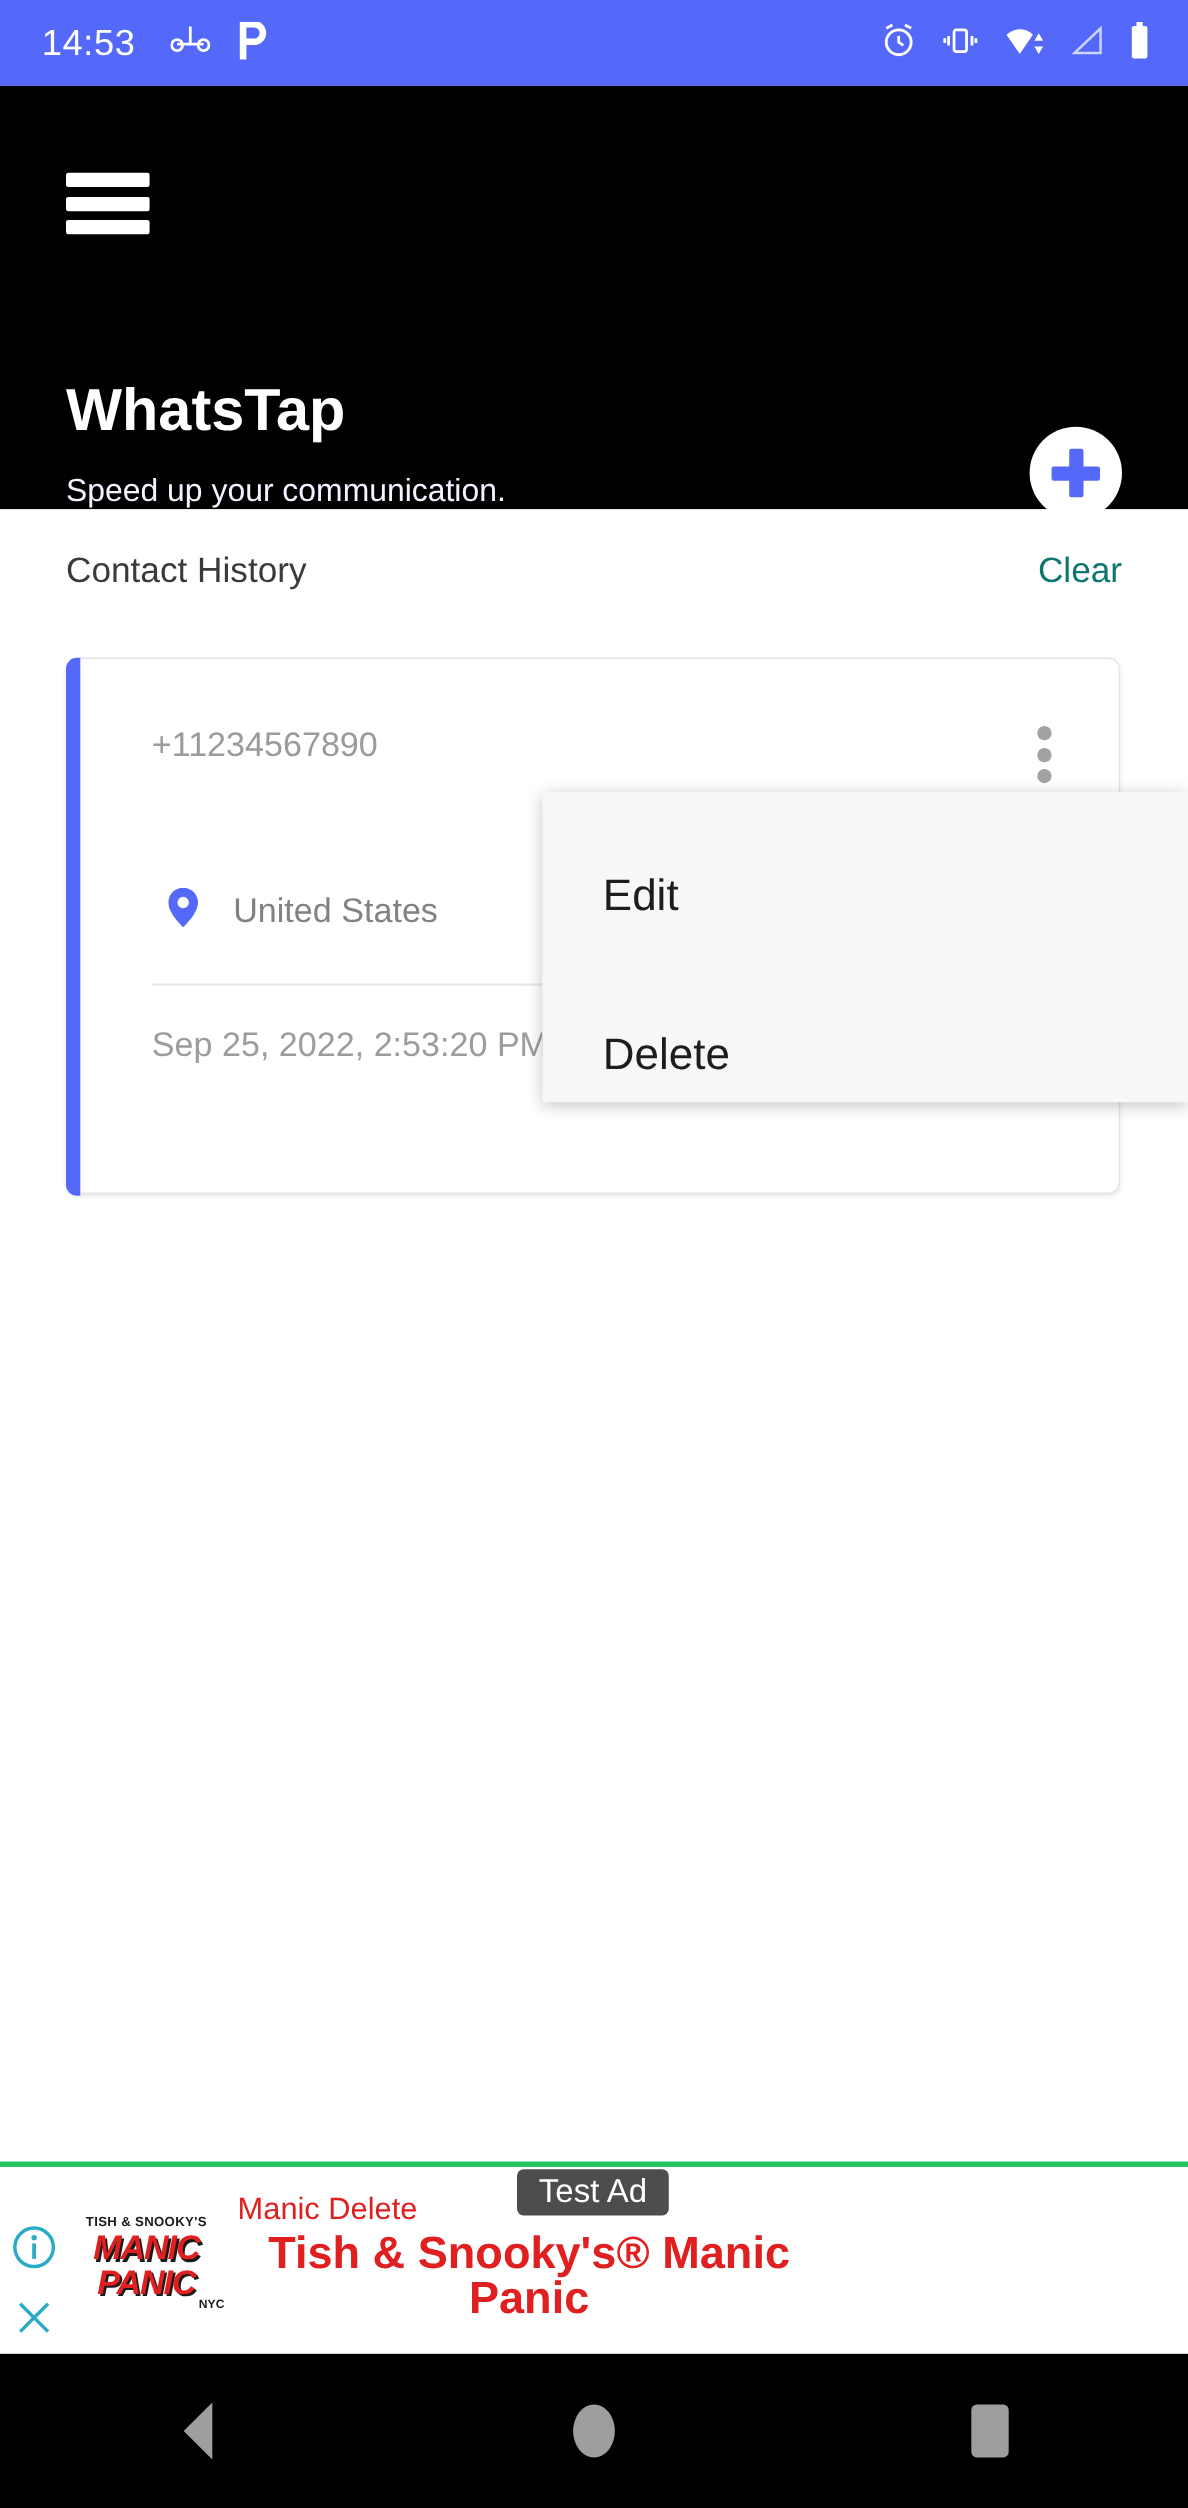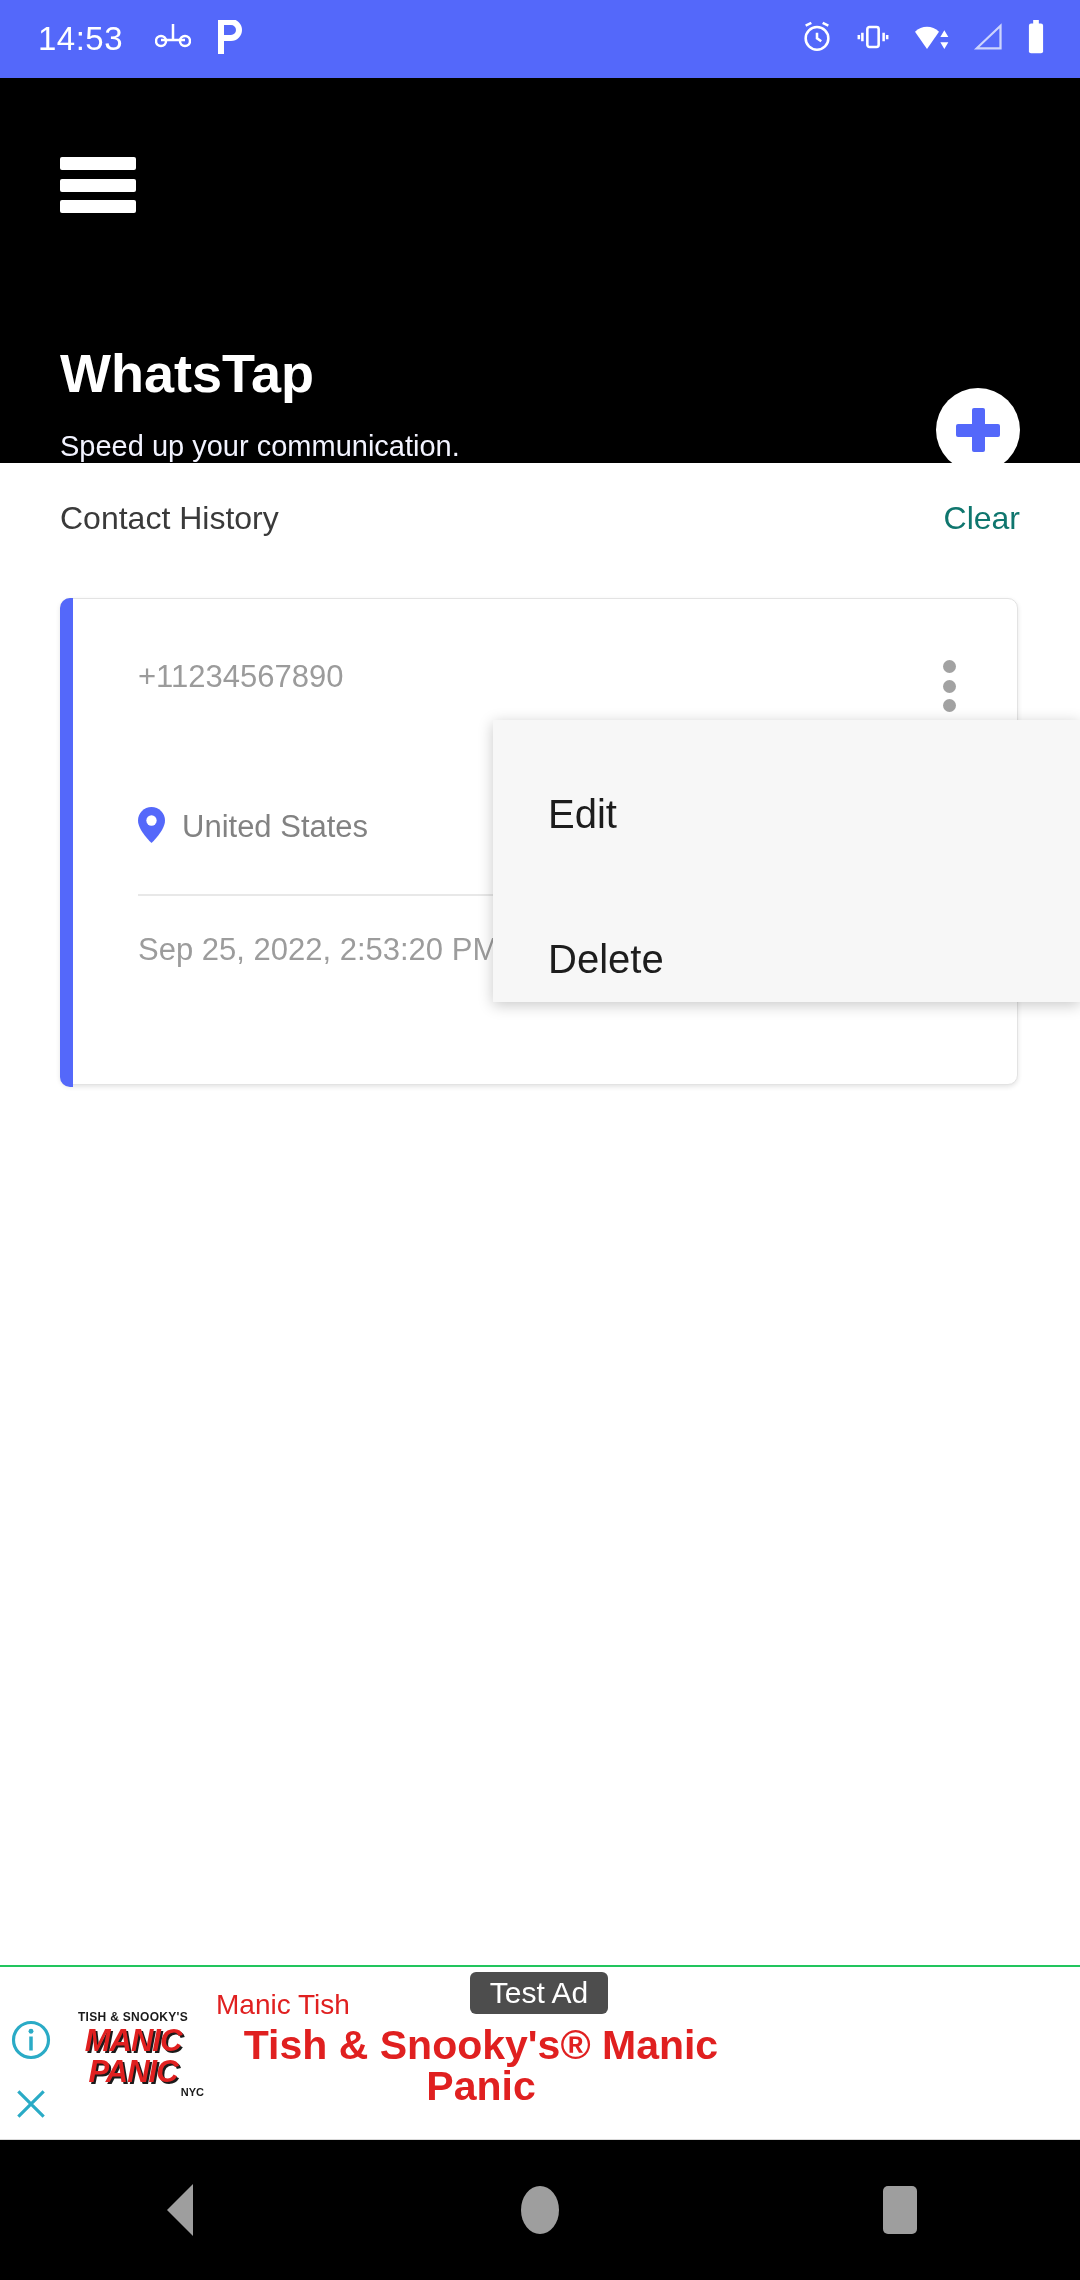--- a/index.html
+++ b/index.html
@@ -87,22 +87,22 @@
   }
   #card-phone{
     position:absolute; left:77px; top:60px;
     font-size:31px; color:#9b9b9b;
   }
   #card-name{
     position:absolute; left:75px; top:130px;
     font-size:44px; font-weight:700; color:#3c3c3c;
   }
   #card-location{
-    position:absolute; left:77px; top:208px;
-    display:flex; align-items:center; gap:17px;justify-content:space-between;
+    position:absolute; left:92px; top:208px;
+    display:flex; align-items:center; gap:32px;justify-content:space-between;
   }
   #card-location .loc-label{ font-size:31px; color:#828282; }
   #card-divider{
     position:absolute; left:77px; top:295px; width:810px; height:2px;
     background:#e8e8e8;
   }
   #card-timestamp{
     position:absolute; left:77px; top:333px;
     font-size:31px; color:#9c9c9c;
   }
@@ -133,21 +133,21 @@
     position:absolute; left:55px;
     font-size:40px; color:#1d1d1d;
   }
   #menu-item-edit{ top:72px; }
   #menu-item-delete{ top:217px; }
 
   
   #ad-banner{
     position:absolute; left:0; top:1965px; width:1080px; height:175px;
     background:#ffffff;
-    border-top:2px solid #22c55e;
+    border-top:5px solid #22c55e;
     border-bottom:1px solid #d9d9d9;
   }
   #ad-info-icon{ position:absolute; left:10px; top:52px; }
   #ad-close-icon{ position:absolute; left:12px; top:118px; }
   #ad-logo{
     position:absolute; left:58px; top:43px; width:150px; height:88px;
     display:flex; flex-direction:column; align-items:center; justify-content:center;
     line-height:1;
   }
   #ad-logo .logo-top{
@@ -324,21 +324,21 @@
       </svg>
   </span>
 
   <div id="ad-logo">
     <span class="logo-top">TISH &amp; SNOOKY'S</span>
     <span class="logo-main">MANIC</span>
     <span class="logo-main2">PANIC</span>
     <span class="logo-nyc">NYC</span>
   </div>
 
-  <div id="ad-advertiser">Manic Tish</div>
+  <div id="ad-advertiser">Manic Delete</div>
   <div id="ad-headline">Tish &amp; Snooky's® Manic Panic</div>
 
 </div>
 <div id="ad-test-badge">Test Ad</div>
 
 <div id="nav-bar">
   <div class="nav-btn" id="nav-back">
       <i></i>
     </div>
   <div class="nav-btn" id="nav-home">

